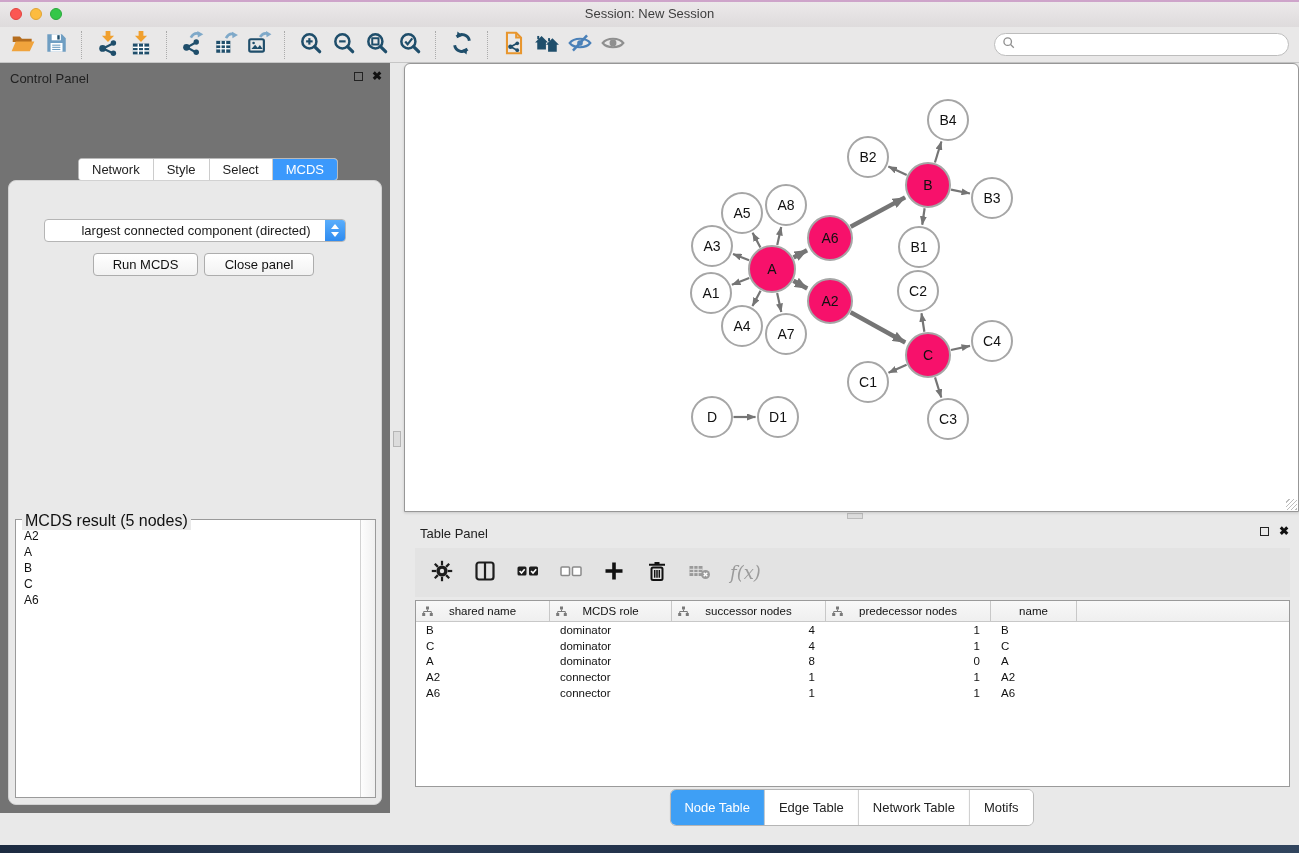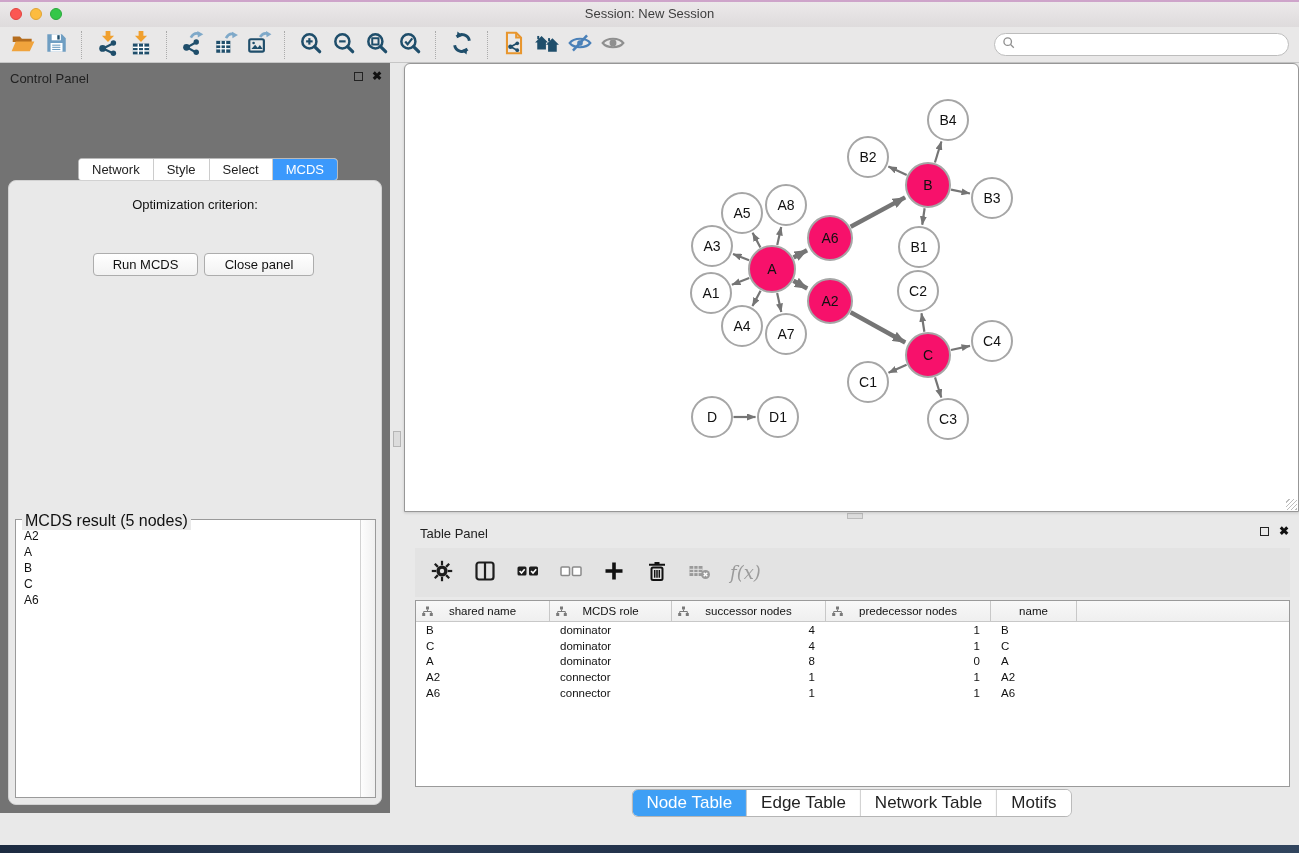--- a/index.html
+++ b/index.html
@@ -103,21 +103,21 @@
                border-bottom:1px solid #c8c8c8; }
   .tp-th { position:relative; display:flex; align-items:center; justify-content:center;
            font-size:11.5px; color:#111; border-right:1px solid #c8c8c8; flex:0 0 auto; }
   .tp-th .tree-ico { position:absolute; left:6px; top:5px; }
   .tp-row { display:flex; height:15.8px; align-items:center; }
   .tp-td { font-size:11.5px; color:#111; flex:0 0 auto; overflow:hidden; white-space:nowrap; }
   .tp-td.l { padding-left:10px; text-align:left; }
   .tp-td.r { padding-right:11px; text-align:right; }
   .tp-tabs { position:absolute; left:50%; transform:translateX(-50%); top:269px; display:flex;
              border:1px solid #b5b5b5; border-radius:6px; overflow:hidden; background:#fff; }
-  .tp-tab { padding:3px 14px; font-size:17px; background:#fff; color:#222; border-right:1px solid #c9c9c9; }
+  .tp-tab { padding:10px 14px; font-size:13px; background:#fff; color:#222; border-right:1px solid #c9c9c9; }
   .tp-tab:last-child { border-right:none; }
   .tp-tab.active { background:#3e9ff5; color:#fff; }
 
   
   .statusbar { position:absolute; left:0; top:813px; right:0; height:32px; background:#ececec;
                border-top:1px solid #c4c4c4; }
   .list-btn { position:absolute; left:12px; top:5px; width:26px; height:22px; background:#ececec;
               border:1px solid #a8a8a8; display:flex; align-items:center; justify-content:center; }
   .memory-btn { position:absolute; right:8px; top:5px; height:22px; background:#fdfdfd;
                 border:1px solid #9a9a9a; border-radius:3px; display:flex; align-items:center;
@@ -322,21 +322,24 @@
       <span class="win-square"></span>
       <span class="win-close">✖</span>
     </div>
     <div class="cp-tabs">
         <div class="cp-tab">Network</div>
         <div class="cp-tab">Style</div>
         <div class="cp-tab">Select</div>
         <div class="cp-tab active">MCDS</div>
       </div>
     <div class="cp-content">
-      <div class="opt-label">Optimization criterion:</div>
+      <div class="dropdown">
+        <span class="dval">largest connected component (directed)</span>
+        <span class="stepper"></span>
+      </div>
       <button class="cp-btn btn-run">Run MCDS</button>
       <button class="cp-btn btn-close">Close panel</button>
       <div class="fieldset">
         <span class="legend">MCDS result (5 nodes)</span>
         <div class="result-list">
             <div class="result-item">A2</div>
             <div class="result-item">A</div>
             <div class="result-item">B</div>
             <div class="result-item">C</div>
             <div class="result-item">A6</div>

